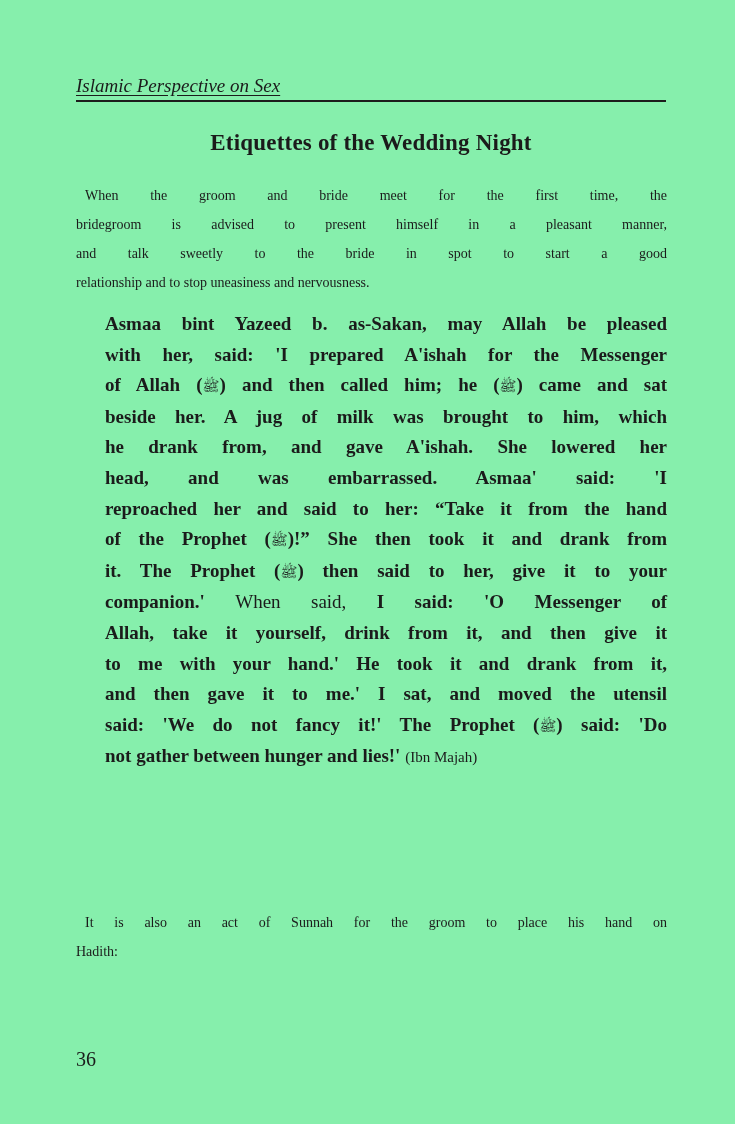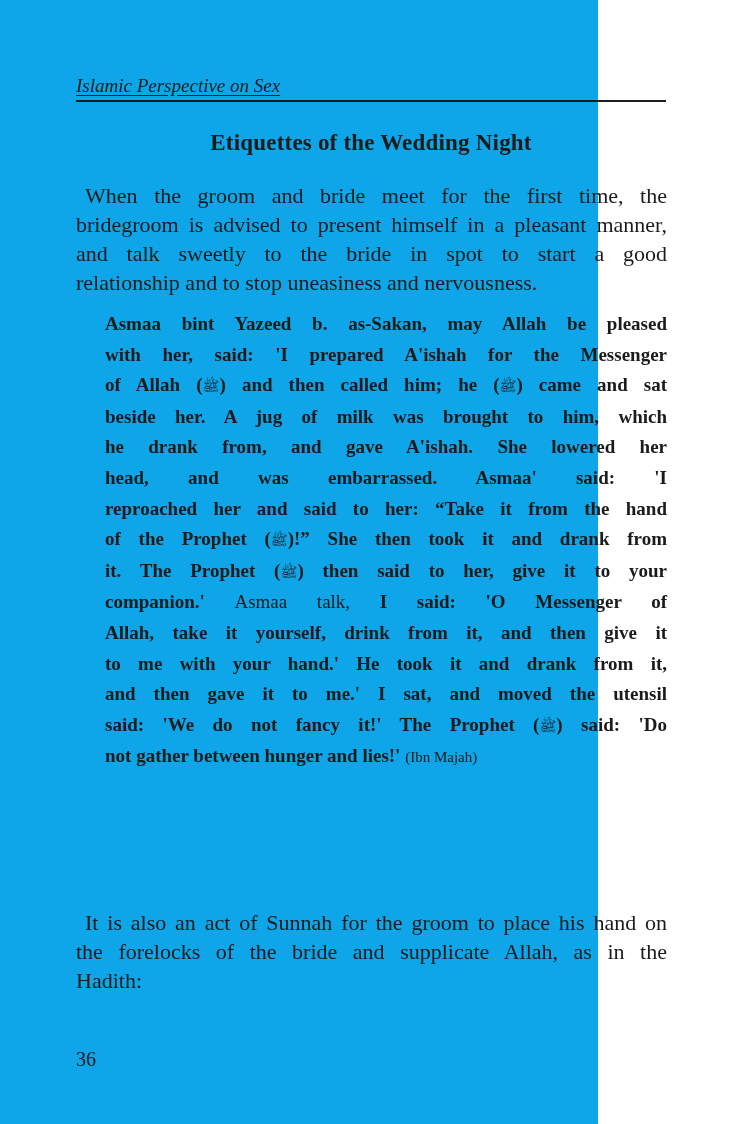--- a/index.html
+++ b/index.html
@@ -5,22 +5,22 @@
   html, body { margin: 0; padding: 0; }
   body {
     width: 750px; height: 1124px;
     background: #ffffff;
     font-family: "Liberation Serif", "DejaVu Serif", serif;
     color: #1b1b1b;
     overflow: hidden;
   }
   .page {
     position: relative;
-    width: 598px; height: 1124px;
-    background: #0ea5e9;
+    width: 735px; height: 1124px;
+    background: #86efac;
   }
 
   
   .running-header {
     position: absolute;
     left: 76px; top: 74px; width: 590px;
     border-bottom: 2px solid #1c1c1c;
     padding-bottom: 3px;
     font-style: italic;
     font-size: 19px;
@@ -39,21 +39,21 @@
     font-weight: 700;
     font-size: 23px;
     line-height: 30px;
     letter-spacing: 0.2px;
   }
 
   
   .textblock { position: absolute; }
   .para {
     left: 76px; width: 591px;
-    font-size: 22px;
+    font-size: 14px;
     line-height: 29px;
   }
   .para .line:first-child { text-indent: 9px; }
   #para1 { top: 181px; }
   #para2 { top: 908px; }
 
   .quote {
     left: 105px; top: 309px; width: 562px;
     font-size: 19px;
     line-height: 30.6px;
@@ -104,29 +104,28 @@
   <div class="textblock quote">
       <div class="line"><span class="seg-b">Asmaa bint Yazeed b. as-Sakan, may Allah be pleased</span></div>
       <div class="line"><span class="seg-b">with her, said: 'I prepared A'ishah for the Messenger</span></div>
       <div class="line"><span class="seg-b">of Allah (</span><span class="seg-sym">ﷺ</span><span class="seg-b">) and then called him; he (</span><span class="seg-sym">ﷺ</span><span class="seg-b">) came and sat</span></div>
       <div class="line"><span class="seg-b">beside her. A jug of milk was brought to him, which</span></div>
       <div class="line"><span class="seg-b">he drank from, and gave A'ishah. She lowered her</span></div>
       <div class="line"><span class="seg-b">head, and was embarrassed. Asmaa' said: 'I</span></div>
       <div class="line"><span class="seg-b">reproached her and said to her: “Take it from the hand</span></div>
       <div class="line"><span class="seg-b">of the Prophet (</span><span class="seg-sym">ﷺ</span><span class="seg-b">)!” She then took it and drank from</span></div>
       <div class="line"><span class="seg-b">it. The Prophet (</span><span class="seg-sym">ﷺ</span><span class="seg-b">) then said to her, give it to your</span></div>
-      <div class="line"><span class="seg-b">companion.' </span><span class="seg-r">Asmaa talk, </span><span class="seg-b">I said: 'O Messenger of</span></div>
+      <div class="line"><span class="seg-b">companion.' </span><span class="seg-r">When said, </span><span class="seg-b">I said: 'O Messenger of</span></div>
       <div class="line"><span class="seg-b">Allah, take it yourself, drink from it, and then give it</span></div>
       <div class="line"><span class="seg-b">to me with your hand.' He took it and drank from it,</span></div>
       <div class="line"><span class="seg-b">and then gave it to me.' I sat, and moved the utensil</span></div>
       <div class="line"><span class="seg-b">said: 'We do not fancy it!' The Prophet (</span><span class="seg-sym">ﷺ</span><span class="seg-b">) said: 'Do</span></div>
       <div class="line last"><span class="seg-b">not gather between hunger and lies!' </span><span class="seg-sm">(Ibn Majah)</span></div>
     </div>
 
   <div id="para2" class="textblock para">
       <div class="line"><span class="seg-r">It is also an act of Sunnah for the groom to place his hand on</span></div>
-      <div class="line"><span class="seg-r">the forelocks of the bride and supplicate Allah, as in the</span></div>
       <div class="line last"><span class="seg-r">Hadith:</span></div>
     </div>
 
   <div class="page-number">36</div>
 
 </div>
 
 </body></html>

